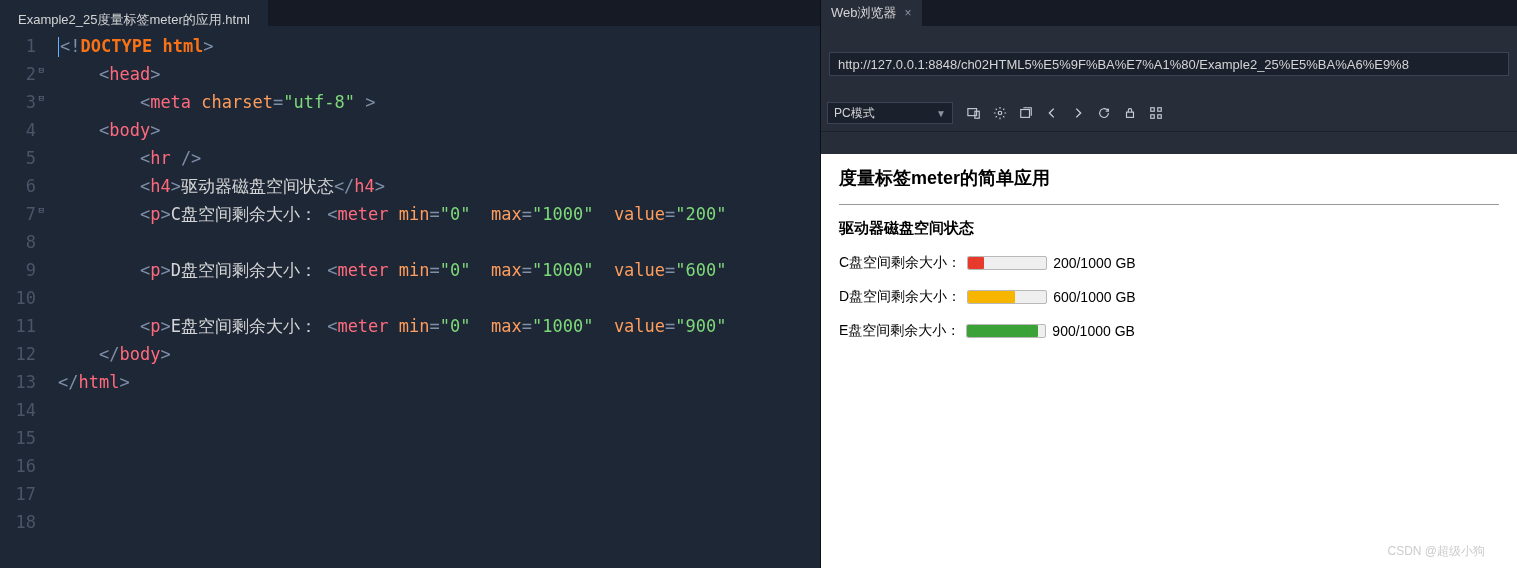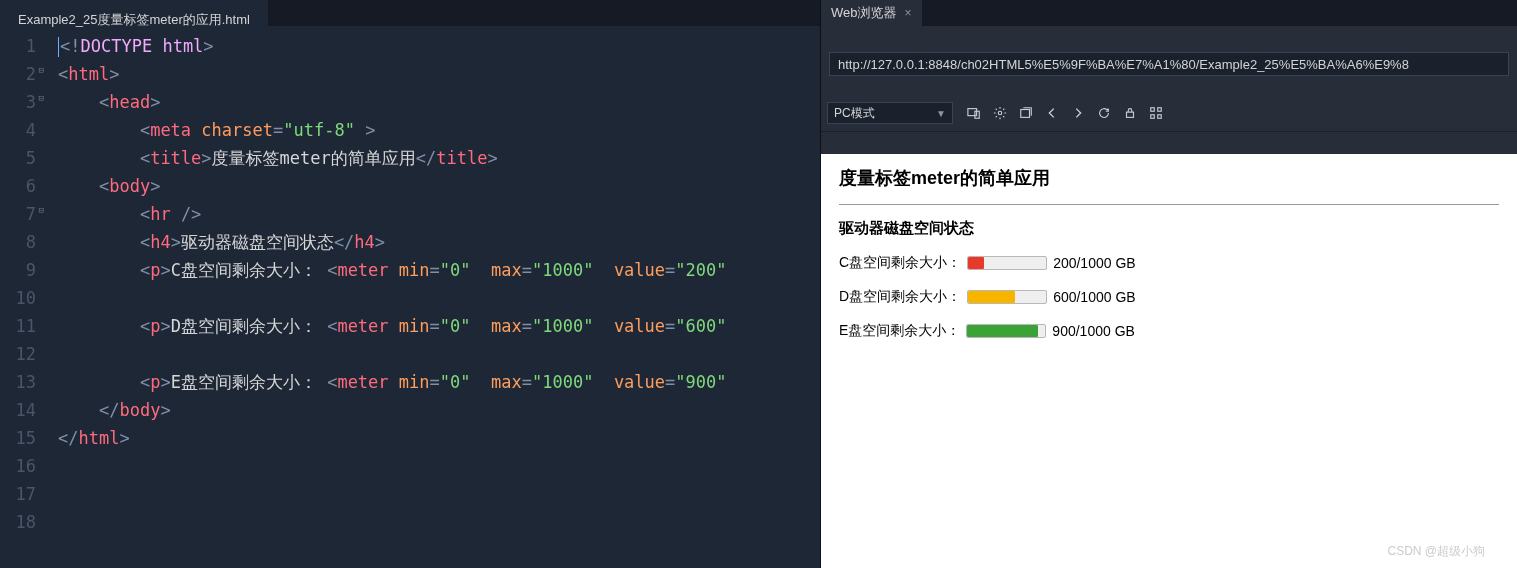--- a/index.html
+++ b/index.html
@@ -54,21 +54,21 @@
   width: 9px;
   height: 9px;
   color: #6b7a90;
   font-size: 9px;
   line-height: 9px;
 }
 .code-lines { flex: 1; padding-left: 14px; color: #d4d4d4; overflow: hidden; }
 .code-lines div { height: 28px; white-space: pre; }
 .punct { color: #7e8fa8; }
 .doctype-excl { color: #7e8fa8; }
-.doctype { color: #f0abfc; font-weight: 400; }
+.doctype { color: #f97316; font-weight: 700; }
 .tag { color: #ff6b7d; }
 .attr { color: #ff9d5c; }
 .str { color: #7fd97a; }
 .text { color: #d6d6d6; }
 .cursor-line .cursor { display: inline-block; width: 1px; height: 20px; background: #66b3ff; vertical-align: middle; margin-right: 1px; }
 
 .browser-panel {
   flex: 1;
   width: 697px;
   background: #282d3a;
@@ -208,24 +208,22 @@
       <div>12</div>
       <div>13</div>
       <div>14</div>
       <div>15</div>
       <div>16</div>
       <div>17</div>
       <div>18</div>
     </div>
     <div class="code-lines">
       <div class="cursor-line"><span class="cursor"></span><span class="punct">&lt;</span><span class="doctype-excl">!</span><span class="doctype">DOCTYPE</span> <span class="doctype">html</span><span class="punct">&gt;</span></div>
-      <div><span class="punct">&lt;</span><span class="tag">html</span><span class="punct">&gt;</span></div>
       <div>    <span class="punct">&lt;</span><span class="tag">head</span><span class="punct">&gt;</span></div>
       <div>        <span class="punct">&lt;</span><span class="tag">meta</span> <span class="attr">charset</span><span class="punct">=</span><span class="str">"utf-8"</span> <span class="punct">&gt;</span></div>
-      <div>        <span class="punct">&lt;</span><span class="tag">title</span><span class="punct">&gt;</span><span class="text">度量标签meter的简单应用</span><span class="punct">&lt;/</span><span class="tag">title</span><span class="punct">&gt;</span></div>
       <div>    <span class="punct">&lt;</span><span class="tag">body</span><span class="punct">&gt;</span></div>
       <div>        <span class="punct">&lt;</span><span class="tag">hr</span> <span class="punct">/&gt;</span></div>
       <div>        <span class="punct">&lt;</span><span class="tag">h4</span><span class="punct">&gt;</span><span class="text">驱动器磁盘空间状态</span><span class="punct">&lt;/</span><span class="tag">h4</span><span class="punct">&gt;</span></div>
       <div>        <span class="punct">&lt;</span><span class="tag">p</span><span class="punct">&gt;</span><span class="text">C盘空间剩余大小：</span> <span class="punct">&lt;</span><span class="tag">meter</span> <span class="attr">min</span><span class="punct">=</span><span class="str">"0"</span>  <span class="attr">max</span><span class="punct">=</span><span class="str">"1000"</span>  <span class="attr">value</span><span class="punct">=</span><span class="str">"200"</span></div>
       <div></div>
       <div>        <span class="punct">&lt;</span><span class="tag">p</span><span class="punct">&gt;</span><span class="text">D盘空间剩余大小：</span> <span class="punct">&lt;</span><span class="tag">meter</span> <span class="attr">min</span><span class="punct">=</span><span class="str">"0"</span>  <span class="attr">max</span><span class="punct">=</span><span class="str">"1000"</span>  <span class="attr">value</span><span class="punct">=</span><span class="str">"600"</span></div>
       <div></div>
       <div>        <span class="punct">&lt;</span><span class="tag">p</span><span class="punct">&gt;</span><span class="text">E盘空间剩余大小：</span> <span class="punct">&lt;</span><span class="tag">meter</span> <span class="attr">min</span><span class="punct">=</span><span class="str">"0"</span>  <span class="attr">max</span><span class="punct">=</span><span class="str">"1000"</span>  <span class="attr">value</span><span class="punct">=</span><span class="str">"900"</span></div>
       <div>    <span class="punct">&lt;/</span><span class="tag">body</span><span class="punct">&gt;</span></div>
       <div><span class="punct">&lt;/</span><span class="tag">html</span><span class="punct">&gt;</span></div>

